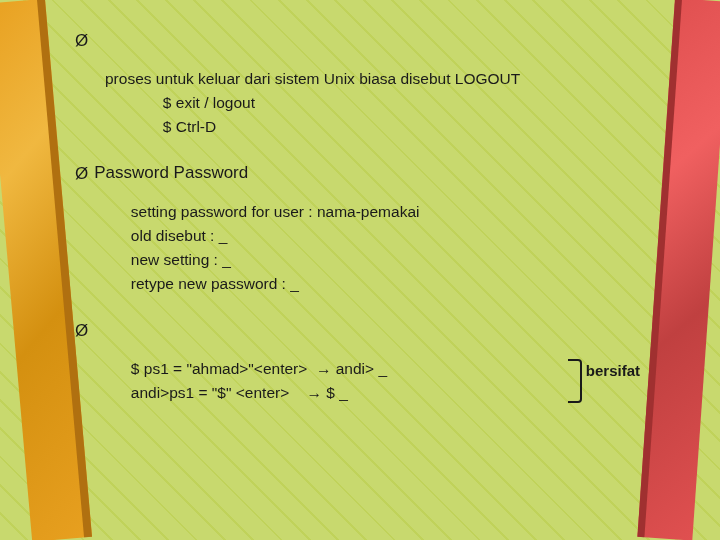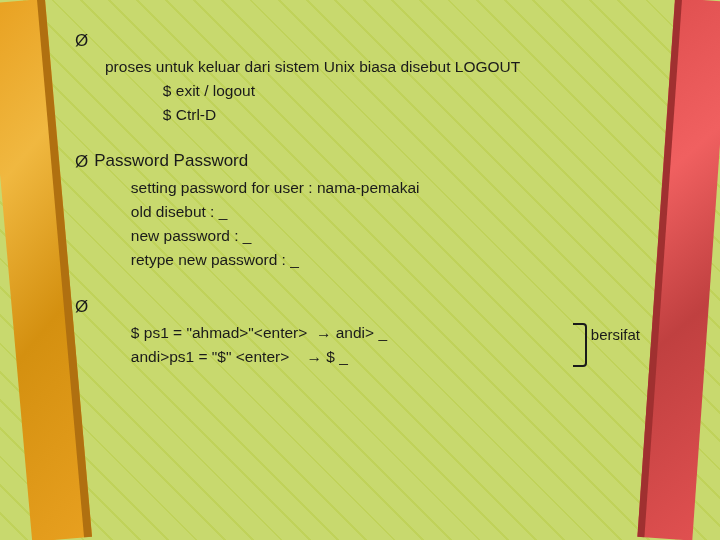--- a/index.html
+++ b/index.html
@@ -104,21 +104,21 @@
 
     .bullet {
       font-size: 17px;
       color: #1a1a1a;
       flex-shrink: 0;
       margin-top: 1px;
     }
 
     .section-body {
       padding-left: 30px;
-      margin-top: 2px;
+      margin-top: 14px;
     }
 
     .line {
       font-size: 15.5px;
       color: #1a1a1a;
       line-height: 1.55;
       white-space: pre;
     }
 
     .indent {
@@ -173,36 +173,36 @@
   </div>
 
   <div class="section">
     <div class="section-title">
       <span class="bullet">Ø</span>
       <span>Password Password</span>
     </div>
     <div class="section-body">
       <div class="line">      setting password for user : nama-pemakai</div>
       <div class="line">      old disebut : _</div>
-      <div class="line">      new password : _</div>
+      <div class="line">      new setting : _</div>
       <div class="line">      retype new password : _</div>
     </div>
   </div>
 
   <div class="section">
     <div class="section-title">
       <span class="bullet">Ø</span>
     </div>
     <div class="section-body">
       <div class="prompt-row">
         <div class="prompt-main">
           <div class="line">      $ ps1 = "ahmad&gt;"&lt;enter&gt;  → andi&gt; _</div>
           <div class="line">      andi&gt;ps1 = "$" &lt;enter&gt;    → $ _</div>
         </div>
-        <div style="position:relative; margin-left:14px; margin-top:2px;">
+        <div style="position:relative; margin-left:14px; margin-top:2px;font-weight:bold;">
           <div class="brace"></div>
           <div class="bersifat-text">bersifat</div>
         </div>
       </div>
     </div>
   </div>
 
 </div>
 
 </body></html>

